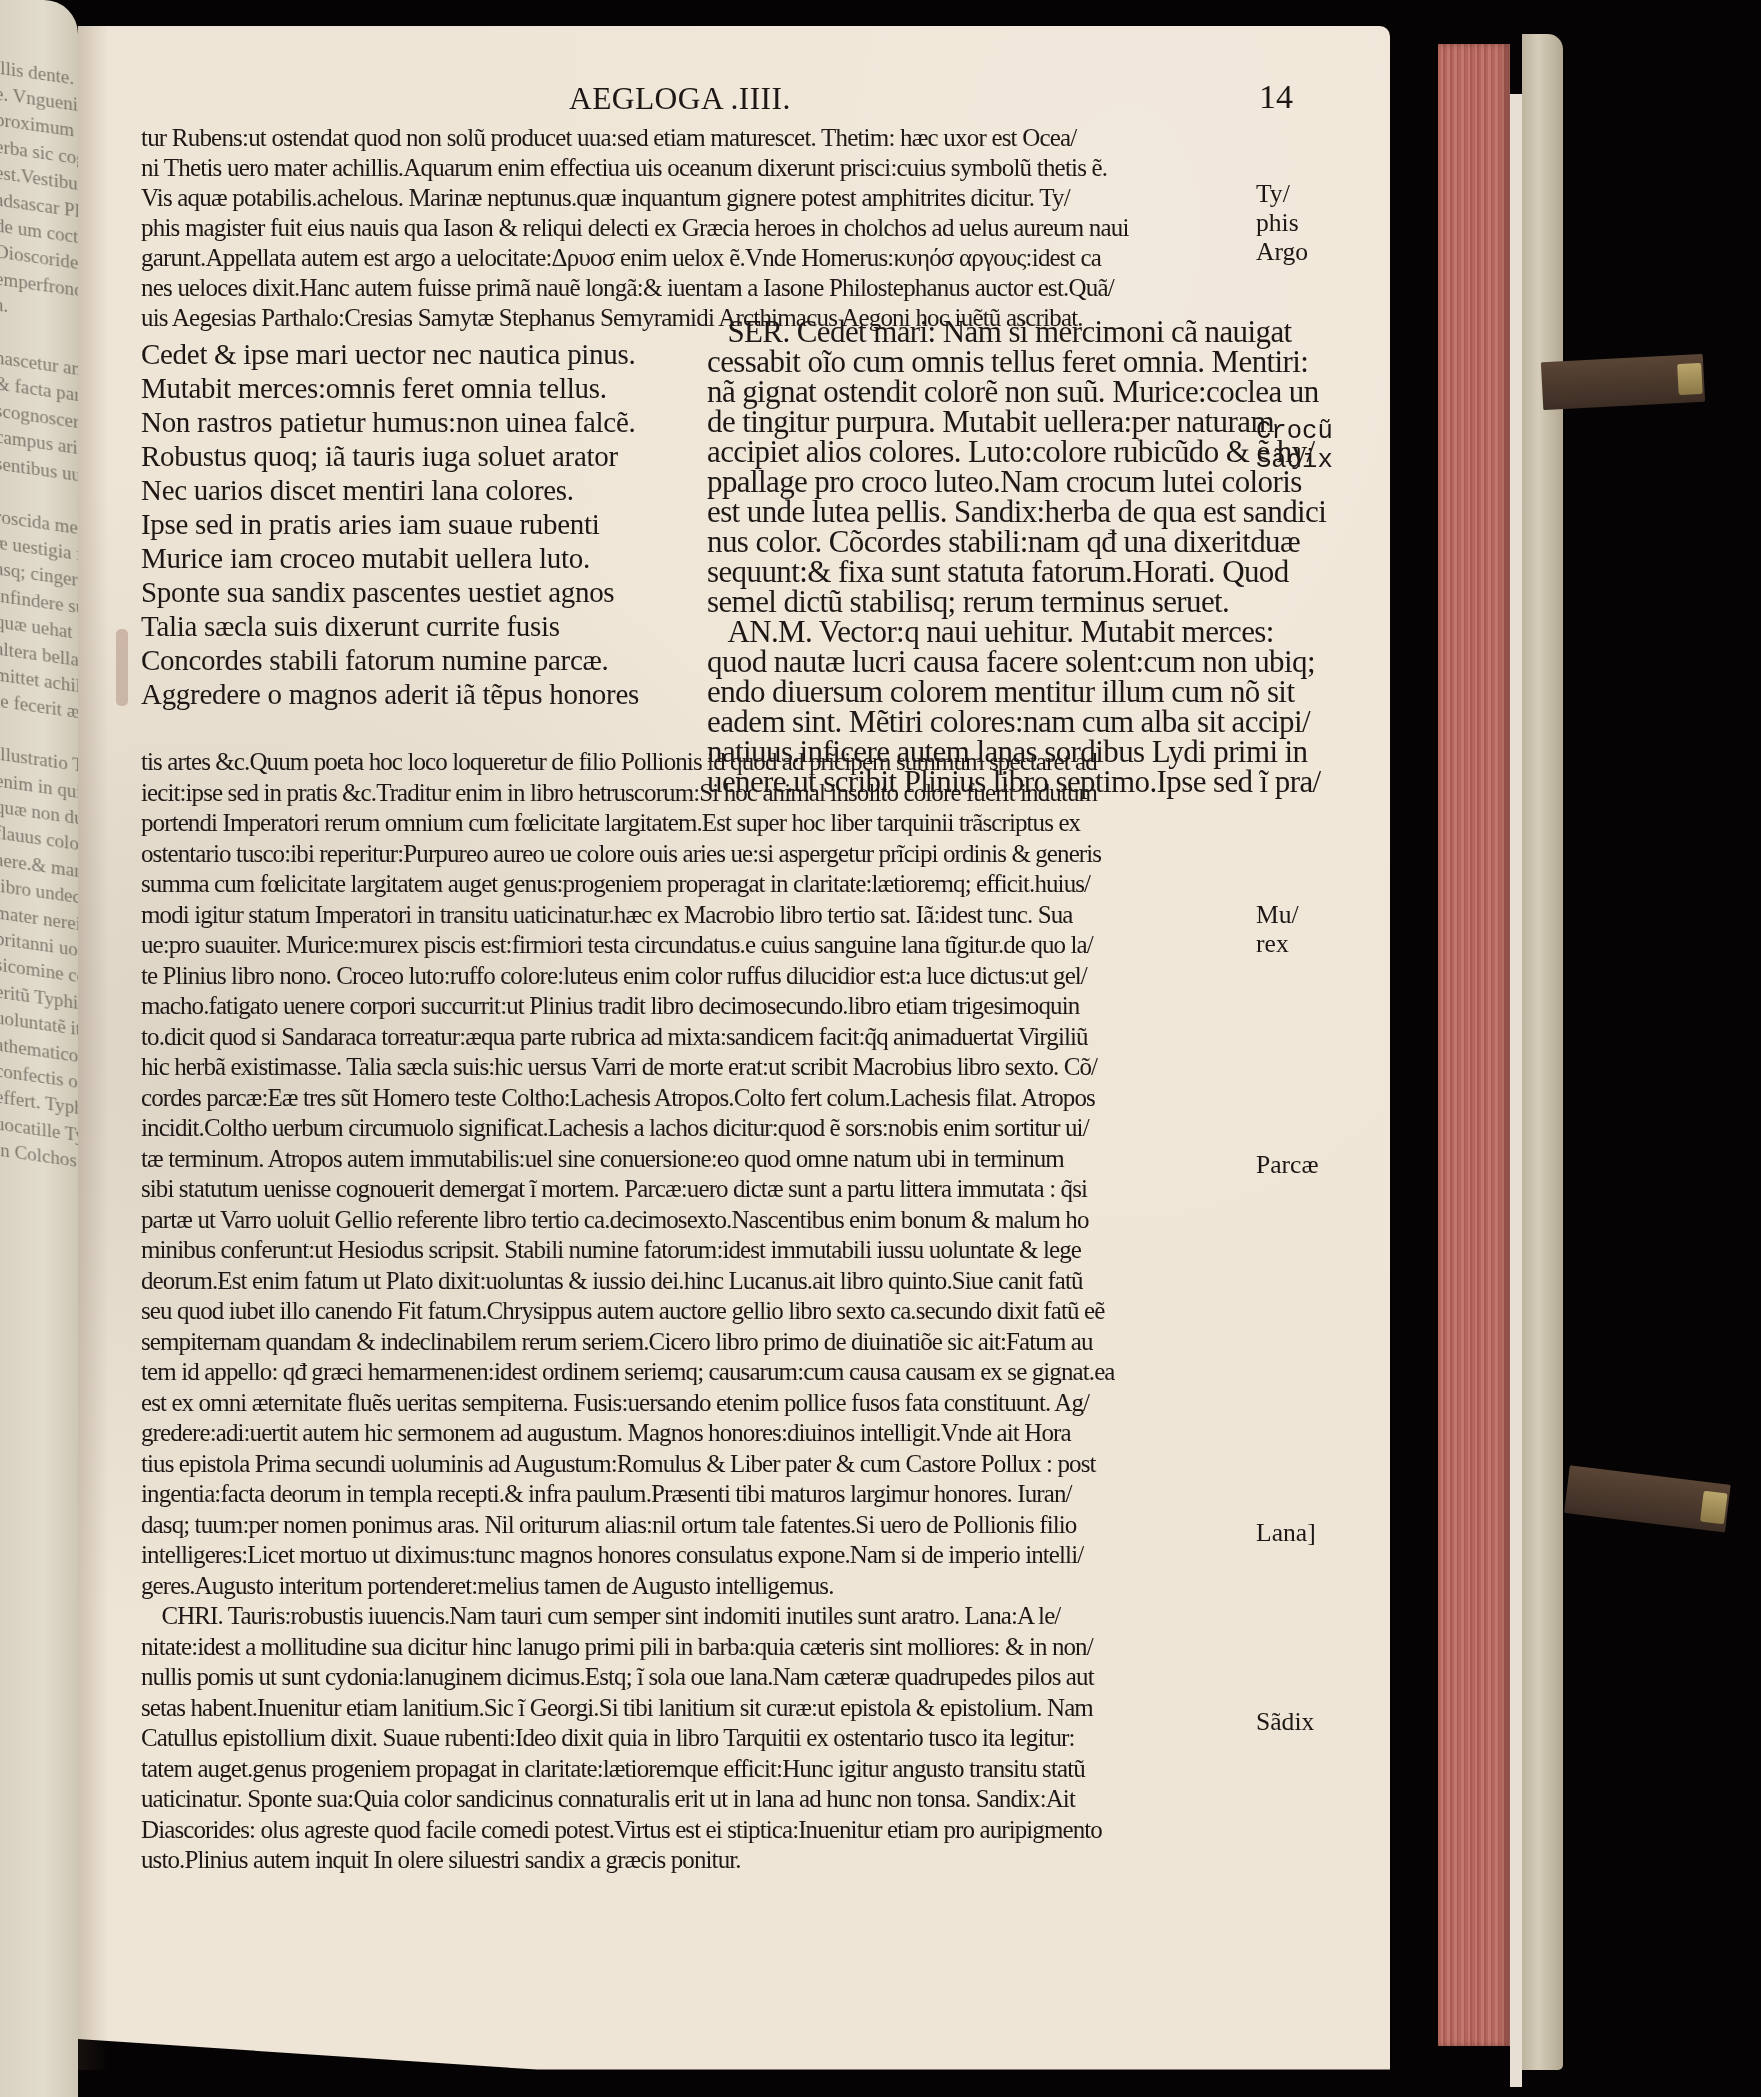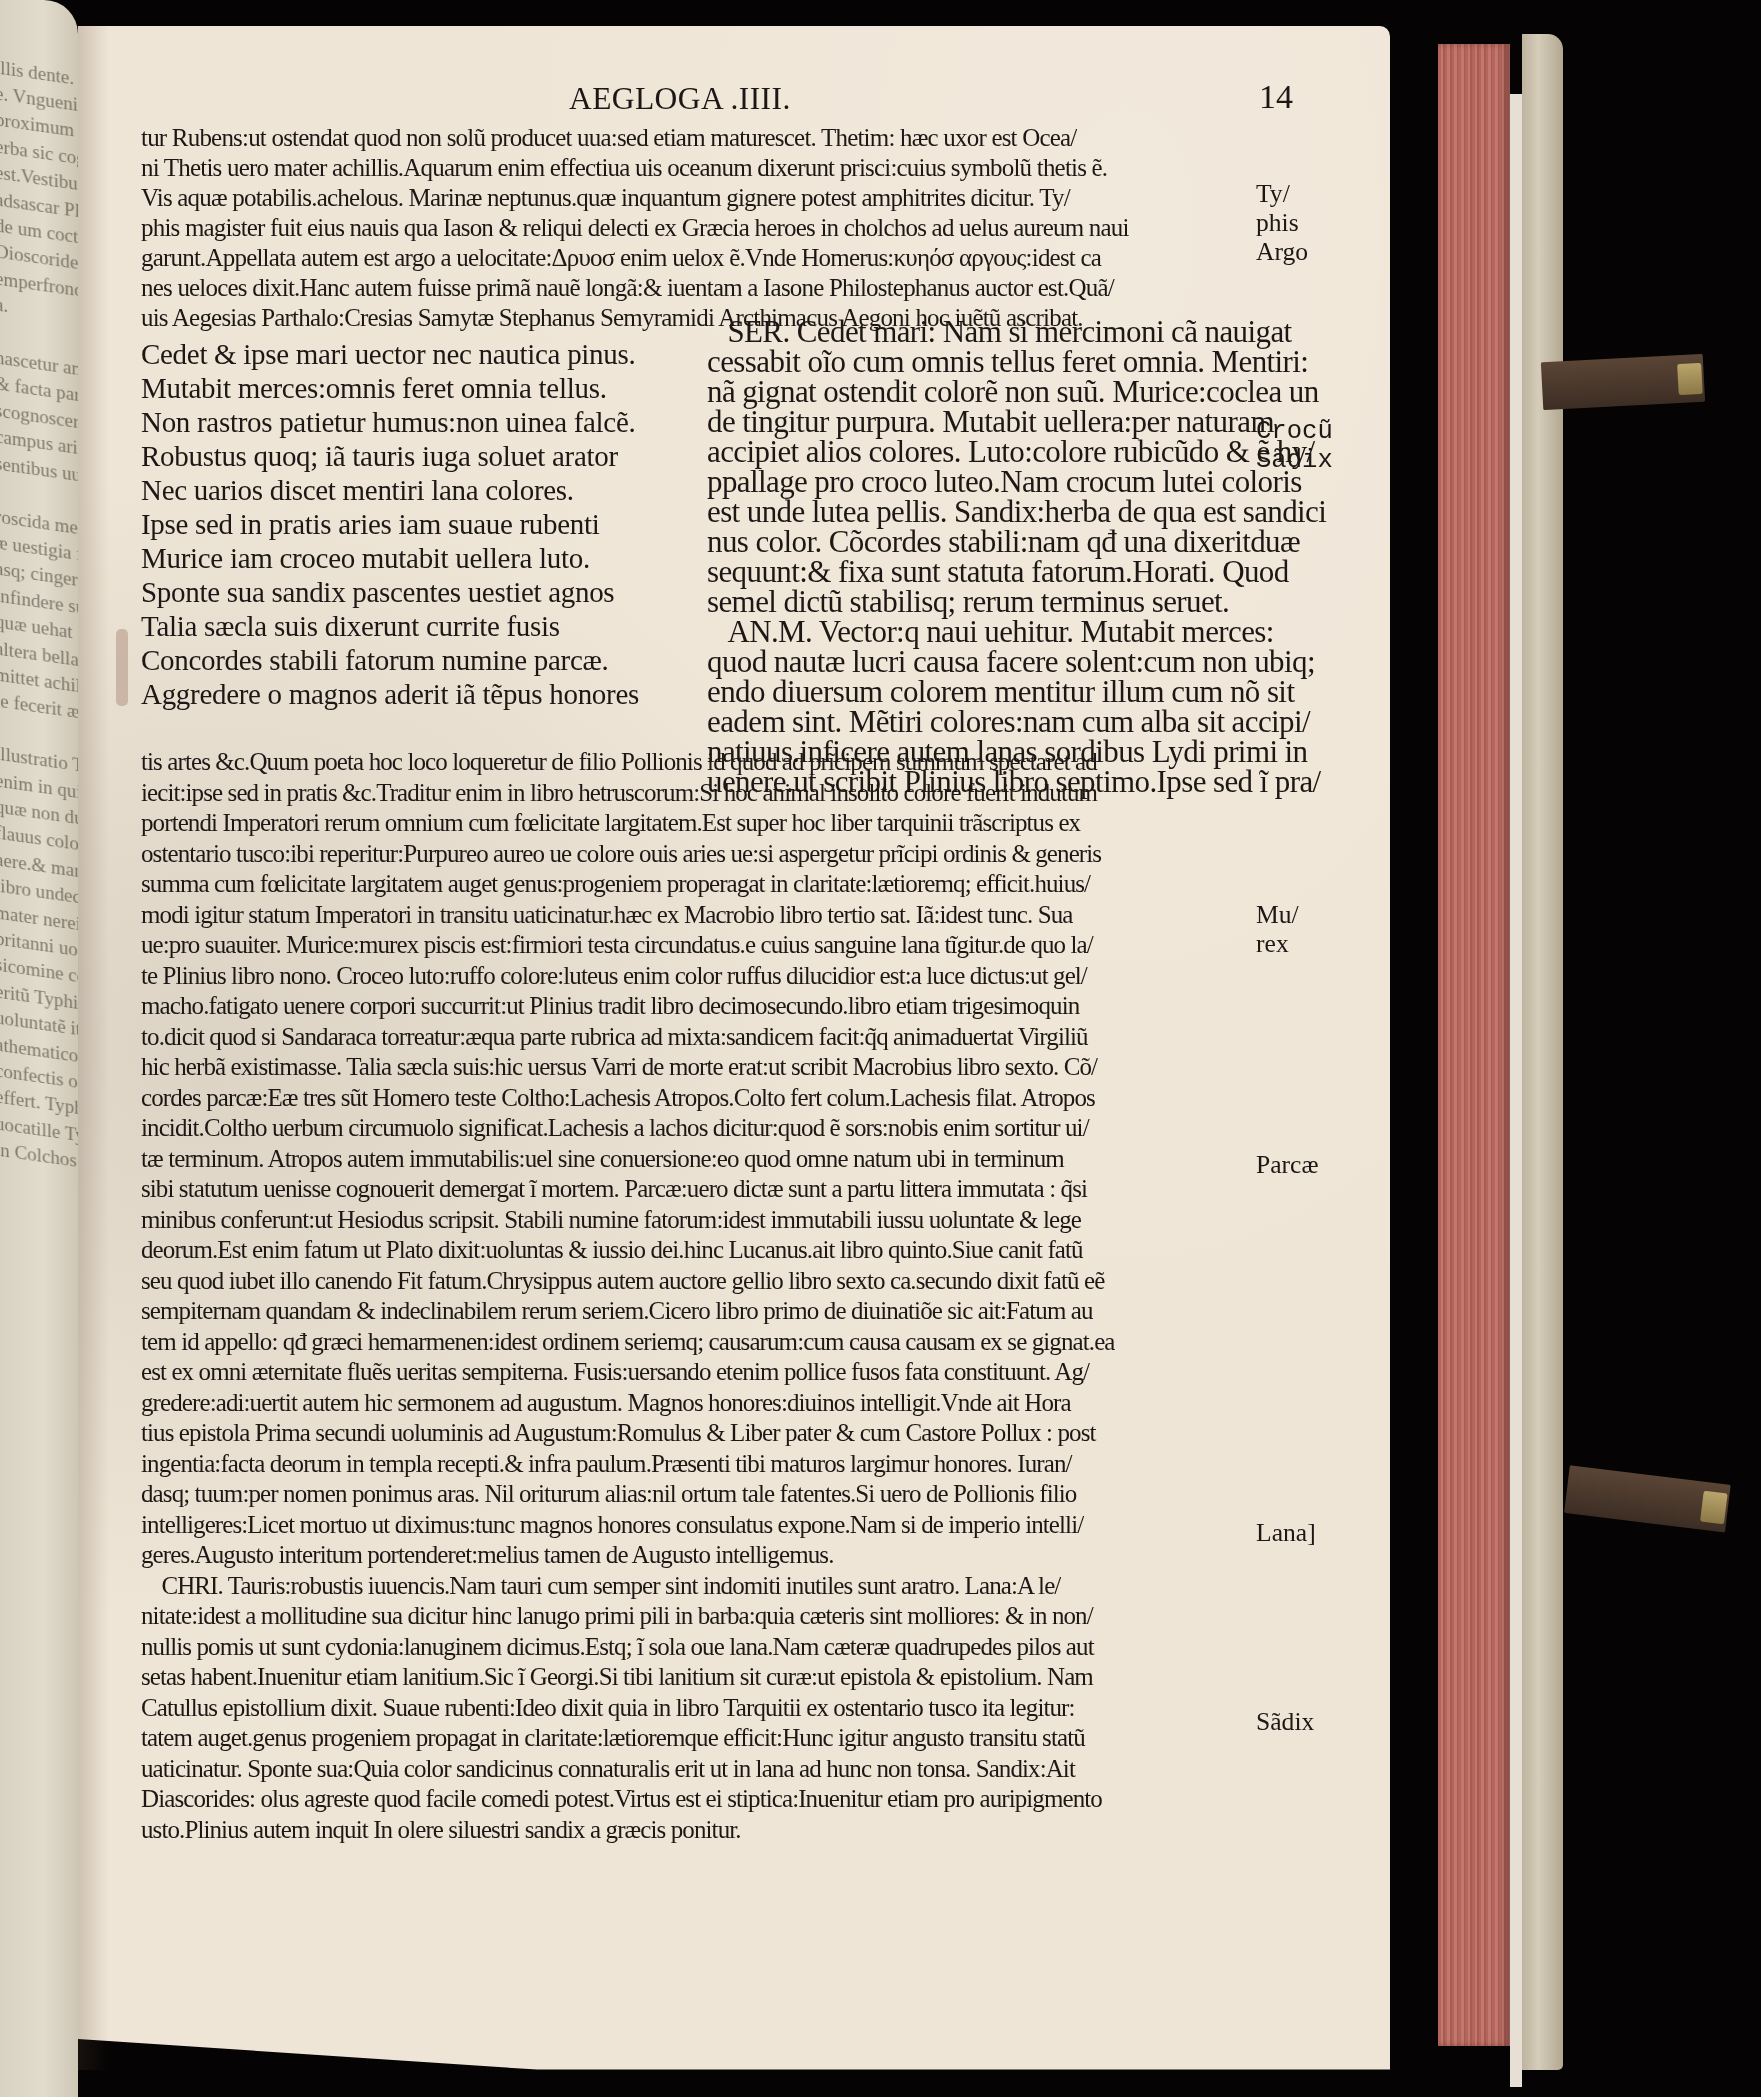--- a/index.html
+++ b/index.html
@@ -204,20 +204,21 @@
     <div>modi igitur statum Imperatori in transitu uaticinatur.hæc ex Macrobio libro tertio sat.  Iã:idest tunc.  Sua</div>
     <div>ue:pro suauiter.  Murice:murex piscis est:firmiori testa circundatus.e cuius sanguine lana tĩgitur.de quo la/</div>
     <div>te Plinius libro nono.  Croceo luto:ruffo colore:luteus enim color ruffus dilucidior est:a luce dictus:ut gel/</div>
     <div>macho.fatigato uenere corpori succurrit:ut Plinius tradit libro decimosecundo.libro etiam trigesimoquin</div>
     <div>to.dicit quod si Sandaraca torreatur:æqua parte rubrica ad mixta:sandicem facit:q̃q animaduertat Virgiliũ</div>
     <div>hic herbã existimasse.  Talia sæcla suis:hic uersus Varri de morte erat:ut scribit Macrobius libro sexto.  Cõ/</div>
     <div>cordes parcæ:Eæ tres sũt Homero teste Coltho:Lachesis Atropos.Colto fert colum.Lachesis filat. Atropos</div>
     <div>incidit.Coltho uerbum circumuolo significat.Lachesis a lachos dicitur:quod ẽ sors:nobis enim sortitur ui/</div>
     <div>tæ terminum. Atropos autem immutabilis:uel sine conuersione:eo quod omne natum ubi in terminum</div>
     <div>sibi statutum uenisse cognouerit demergat ĩ mortem.  Parcæ:uero dictæ sunt a partu littera immutata : q̃si</div>
+    <div>partæ ut Varro uoluit Gellio referente libro tertio ca.decimosexto.Nascentibus enim bonum &amp; malum ho</div>
     <div>minibus conferunt:ut Hesiodus scripsit.  Stabili numine fatorum:idest immutabili iussu uoluntate &amp; lege</div>
     <div>deorum.Est enim fatum ut Plato dixit:uoluntas &amp; iussio dei.hinc Lucanus.ait libro quinto.Siue canit fatũ</div>
     <div>seu quod iubet illo canendo Fit fatum.Chrysippus autem auctore gellio libro sexto ca.secundo dixit fatũ eẽ</div>
     <div>sempiternam quandam &amp; indeclinabilem rerum seriem.Cicero libro primo de diuinatiõe sic ait:Fatum au</div>
     <div>tem id appello: qđ græci hemarmenen:idest ordinem seriemq; causarum:cum causa causam ex se gignat.ea</div>
     <div>est ex omni æternitate fluẽs ueritas sempiterna.  Fusis:uersando etenim pollice fusos fata constituunt.  Ag/</div>
     <div>gredere:adi:uertit autem hic sermonem ad augustum.  Magnos honores:diuinos intelligit.Vnde ait Hora</div>
     <div>tius epistola Prima secundi uoluminis ad Augustum:Romulus &amp; Liber pater &amp; cum Castore Pollux : post</div>
     <div>ingentia:facta deorum in templa recepti.&amp; infra paulum.Præsenti tibi maturos largimur honores. Iuran/</div>
     <div>dasq; tuum:per nomen ponimus aras.  Nil oriturum alias:nil ortum tale fatentes.Si uero de Pollionis filio</div>

